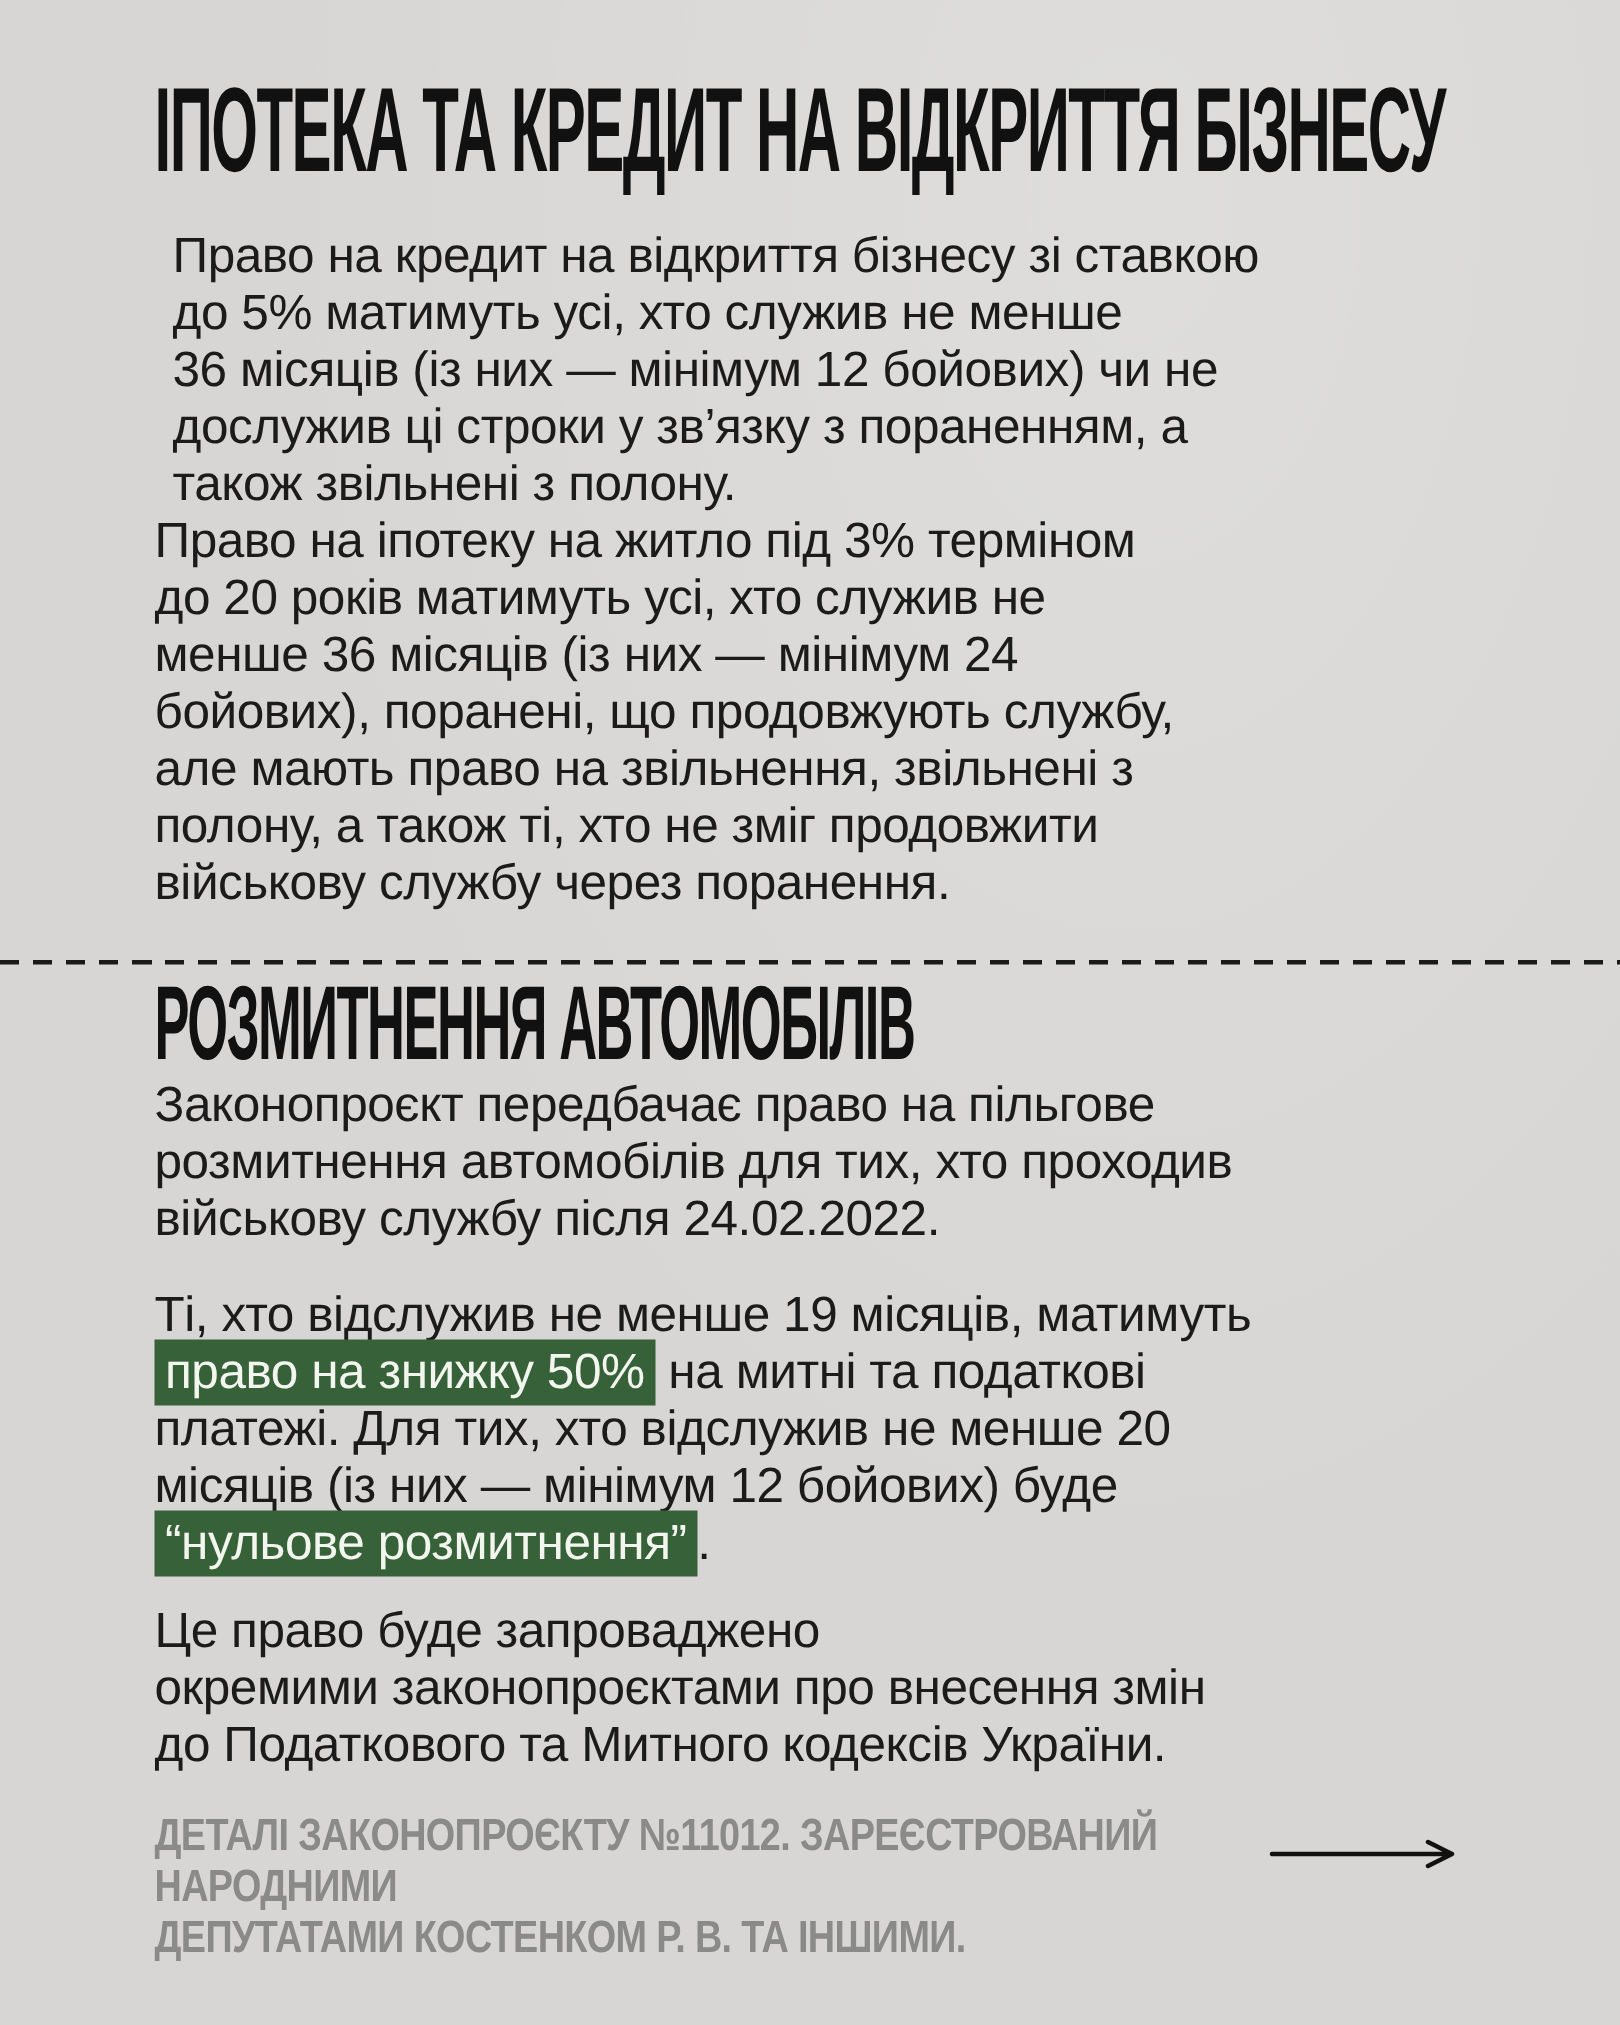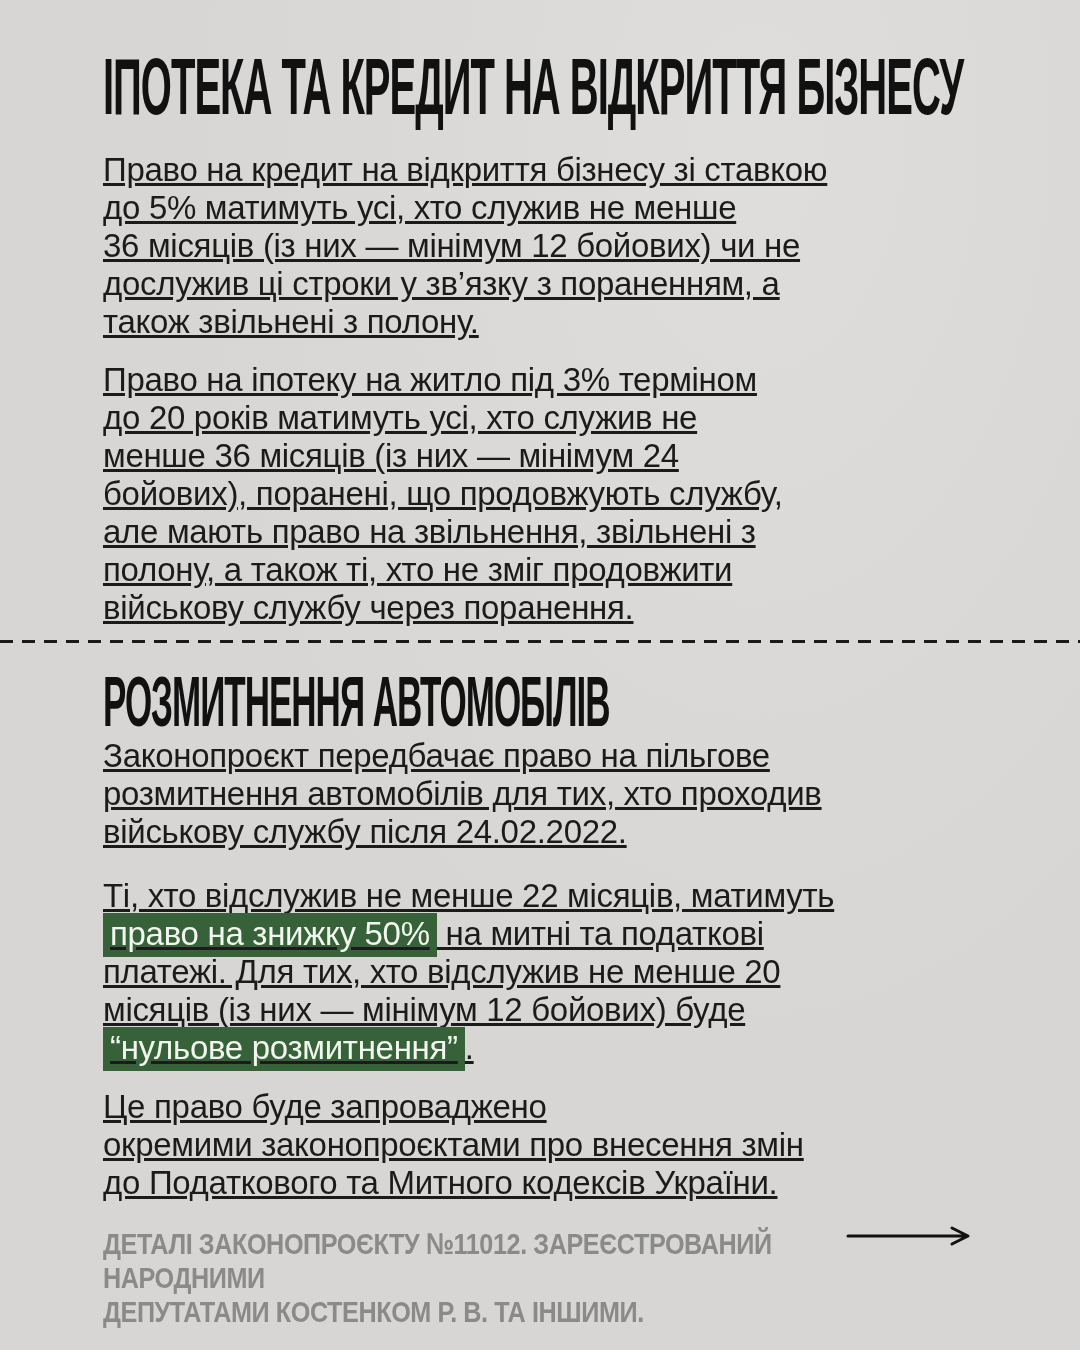--- a/index.html
+++ b/index.html
@@ -12,21 +12,20 @@
     overflow: hidden;
   }
   .poster {
     position: relative;
     width: 1080px;
     height: 1346px;
     overflow: hidden;
     background:
       radial-gradient(ellipse at 70% 10%, rgba(255,255,255,0.18), rgba(255,255,255,0) 55%),
       #d7d6d4;
-    text-decoration: underline;
   }
   .content {
     padding: 47px 88px 0 103px;
   }
   .headline {
     margin: 0;
     font-size: 80px;
     line-height: 1;
     font-weight: bold;
     color: #111111;
@@ -43,22 +42,22 @@
     margin-top: 40px;
   }
   .para {
     margin: 0;
     font-size: 33px;
     line-height: 38px;
     letter-spacing: -0.3px;
     white-space: pre-line;
     color: #1b1b1b;
   }
-  .para.p1 { margin-top: 24px; }
-  .para.p2 { margin-top: 20px; }
+  .para.p1 { margin-top: 24px; margin-left: 12px; }
+  .para.p2 { }
   .para.p3 { }
   .para.p4 { margin-top: 26px; }
   .para.p5 { margin-top: 21px; }
   .hl {
     background: #376239;
     color: #f3f6ef;
     padding: 2px 7px 5px 7px;
     box-decoration-break: clone;
     text-align: center;
     -webkit-box-decoration-break: clone;
@@ -117,21 +116,21 @@
 але мають право на звільнення, звільнені з
 полону, а також ті, хто не зміг продовжити
 військову службу через поранення.</p>
 
     <h1 class="headline h2"><span class="squeeze">РОЗМИТНЕННЯ АВТОМОБІЛІВ</span></h1>
 
     <p class="para p3">Законопроєкт передбачає право на пільгове
 розмитнення автомобілів для тих, хто проходив
 військову службу після 24.02.2022.</p>
 
-    <p class="para p4"><span>Ті, хто відслужив не менше 22 місяців, матимуть
+    <p class="para p4"><span>Ті, хто відслужив не менше 19 місяців, матимуть
 </span><span class="hl">право на знижку 50%</span><span> на митні та податкові
 платежі. Для тих, хто відслужив не менше 20
 місяців (із них — мінімум 12 бойових) буде
 </span><span class="hl">“нульове розмитнення”</span><span>.</span></p>
 
     <p class="para p5">Це право буде запроваджено
 окремими законопроєктами про внесення змін
 до Податкового та Митного кодексів України.</p>
 
     <p class="footer-note"><span class="squeeze">ДЕТАЛІ ЗАКОНОПРОЄКТУ №11012. ЗАРЕЄСТРОВАНИЙ НАРОДНИМИ

